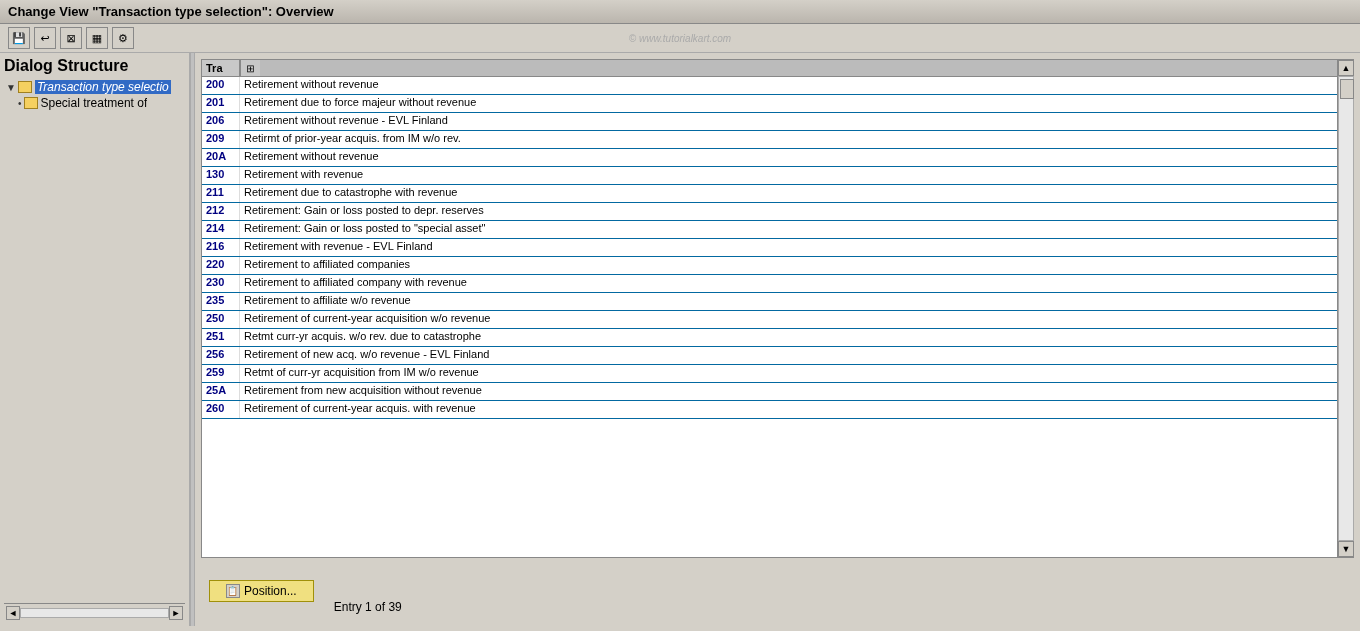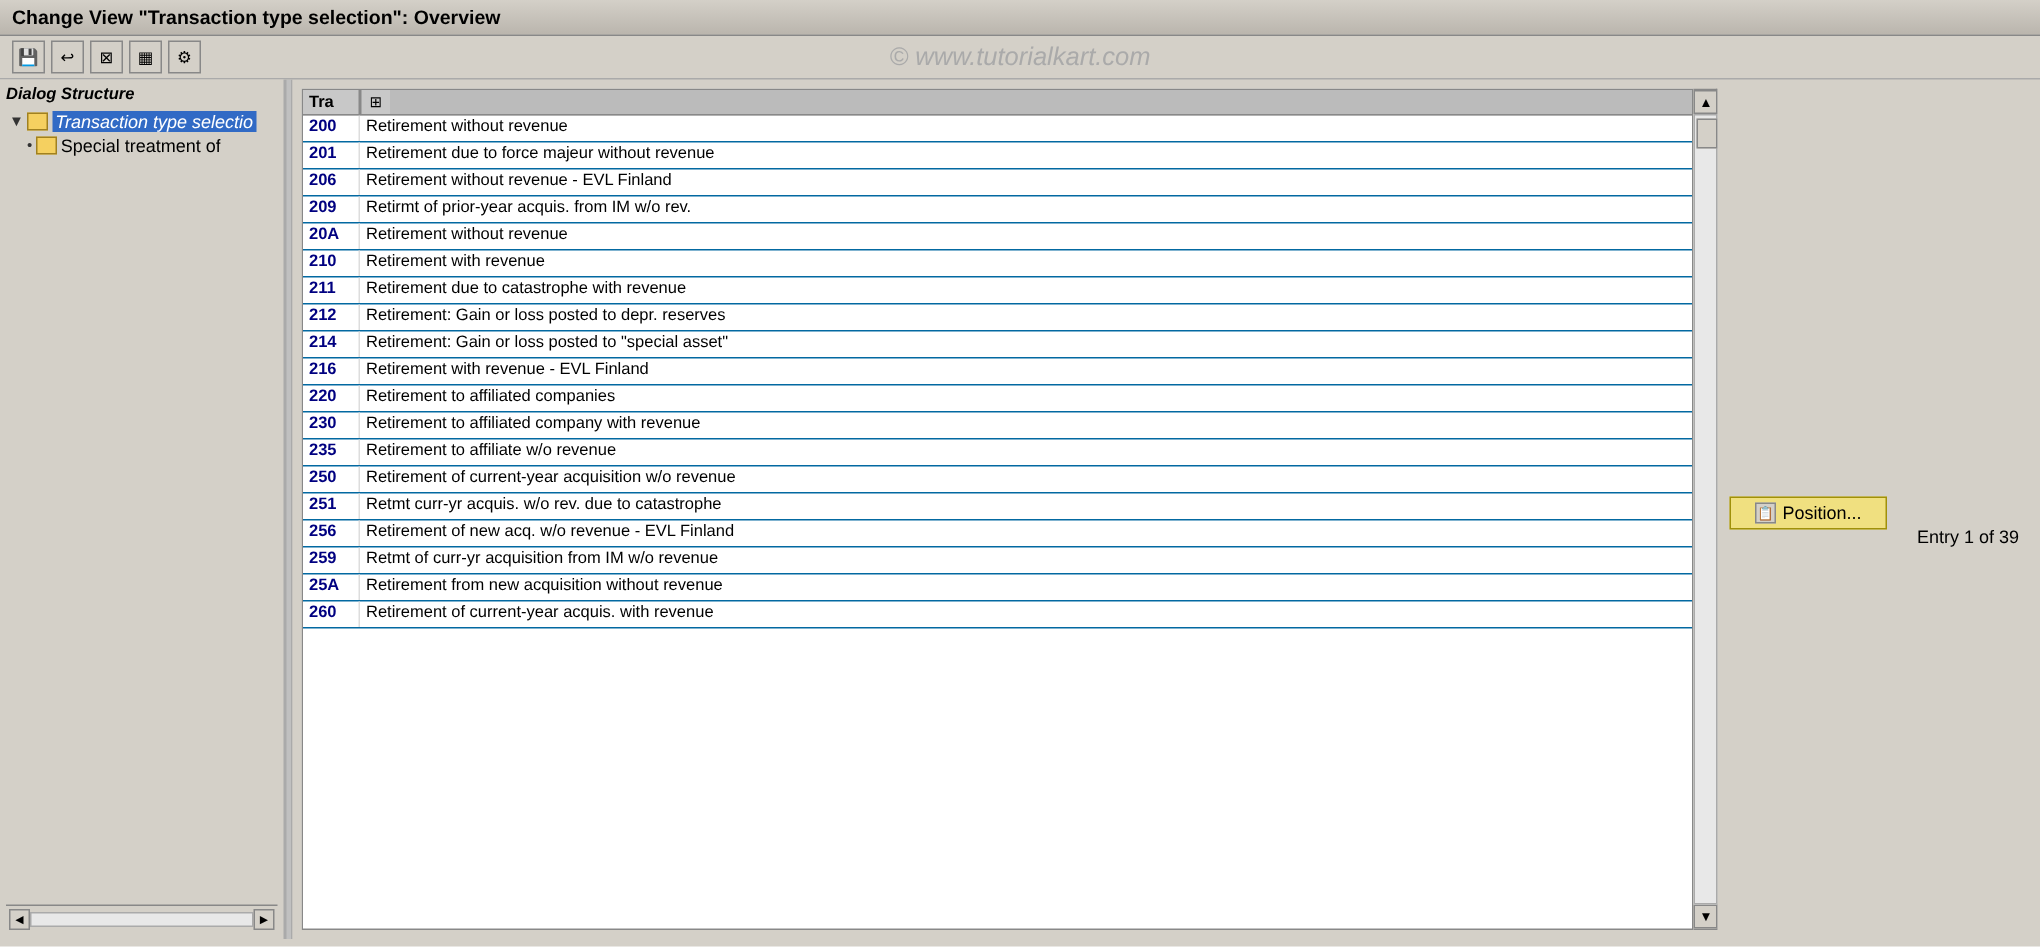--- a/index.html
+++ b/index.html
@@ -34,21 +34,21 @@
       display: flex;
       align-items: center;
       gap: 4px;
       position: relative;
     }
     .toolbar-watermark {
       position: absolute;
       left: 50%;
       transform: translateX(-50%);
       color: #aaa;
-      font-size: 17px;
+      font-size: 10px;
       font-style: italic;
     }
     .toolbar-btn {
       width: 22px;
       height: 22px;
       background: #d4d0c8;
       border: 1px solid #888;
       cursor: pointer;
       display: flex;
       align-items: center;
@@ -65,24 +65,23 @@
     
     .left-panel {
       width: 190px;
       background: #d4d0c8;
       border-right: 1px solid #aaa;
       padding: 4px;
       flex-shrink: 0;
     }
     .left-panel-title {
       font-weight: bold;
-      font-size: 11px;
+      font-size: 16px;
       margin-bottom: 4px;
       color: #000;
-      font-style: italic;
     }
     .tree-item {
       display: flex;
       align-items: center;
       padding: 1px 0;
       cursor: pointer;
       white-space: nowrap;
       overflow: hidden;
     }
     .tree-item-level1 {
@@ -109,20 +108,21 @@
       font-size: 12px;
       color: #000;
       overflow: hidden;
       text-overflow: ellipsis;
     }
 
     
     .right-panel {
       flex: 1;
       display: flex;
+      flex-direction: column;
       padding: 6px;
       background: #d4d0c8;
     }
 
     .table-container {
       border: 1px solid #888;
       background: #fff;
       flex: 1;
       overflow: hidden;
       display: flex;
@@ -363,21 +363,21 @@
             </div>
             <div class="table-row">
               <div class="cell-tra">209</div>
               <div class="cell-name">Retirmt of prior-year acquis. from IM w/o rev.</div>
             </div>
             <div class="table-row">
               <div class="cell-tra">20A</div>
               <div class="cell-name">Retirement without revenue</div>
             </div>
             <div class="table-row">
-              <div class="cell-tra">210</div>
+              <div class="cell-tra">130</div>
               <div class="cell-name">Retirement with revenue</div>
             </div>
             <div class="table-row">
               <div class="cell-tra">211</div>
               <div class="cell-name">Retirement due to catastrophe with revenue</div>
             </div>
             <div class="table-row">
               <div class="cell-tra">212</div>
               <div class="cell-name">Retirement: Gain or loss posted to depr. reserves</div>
             </div>

